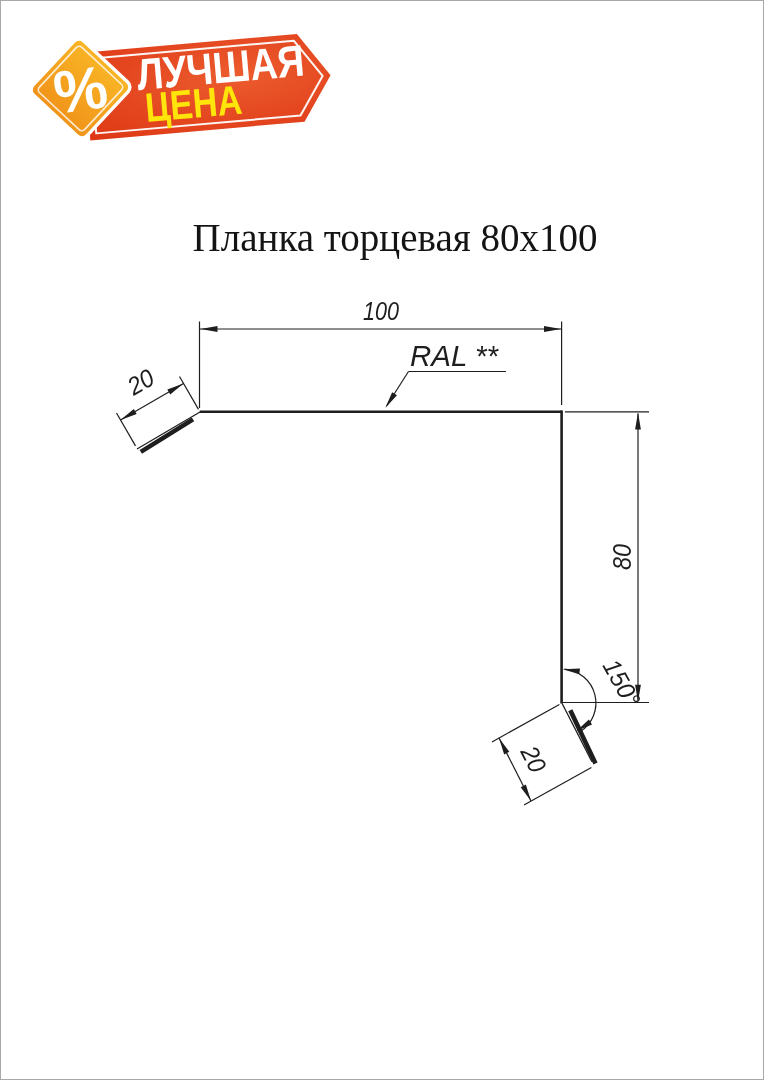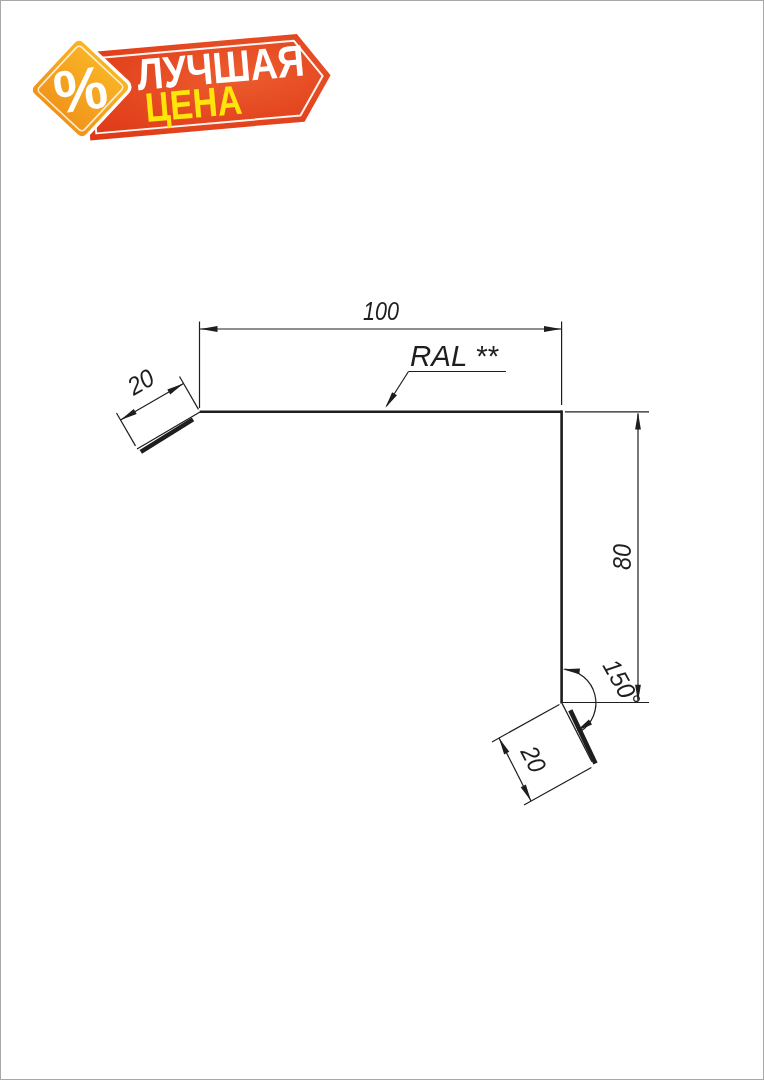--- a/index.html
+++ b/index.html
@@ -60,20 +60,21 @@
       <text x="191" y="116.5" class="b2" text-anchor="middle" textLength="97" lengthAdjust="spacingAndGlyphs">ЦЕНА</text>
     </g>
 
     <g transform="translate(79.5 87.5) rotate(43)">
       <rect x="-37" y="-37" width="74" height="74" rx="7" fill="url(#gDia)" stroke="#ffffff" stroke-width="3.4"></rect>
       <rect x="-31" y="-31" width="62" height="62" rx="4" fill="none" stroke="#ffffff" stroke-width="1.6" opacity="0.8"></rect>
     </g>
     <text transform="translate(79.5 88.5) rotate(-8)" x="0" y="21" class="bp" text-anchor="middle">%</text>
   </svg>
 
+  <h1 class="title">Планка торцевая 80х100</h1>
 
   <svg class="drawing-svg" width="764" height="1080" viewBox="0 0 764 1080">
     <defs>
       <path id="arrow" d="M0,0 L17,-2.9 L17,2.9 Z"></path>
     </defs>
 
     <path class="pline" stroke-width="2.6" d="M198.7 410.8 H561.2"></path>
     <path class="pline" stroke-width="2.6" d="M560.6 409.5 V702.5"></path>
     <path class="pline" stroke-width="1.3" d="M199 411 L136 448"></path>
     <path class="pline" stroke-width="4.6" d="M192 418.4 L139.8 450.9"></path>

